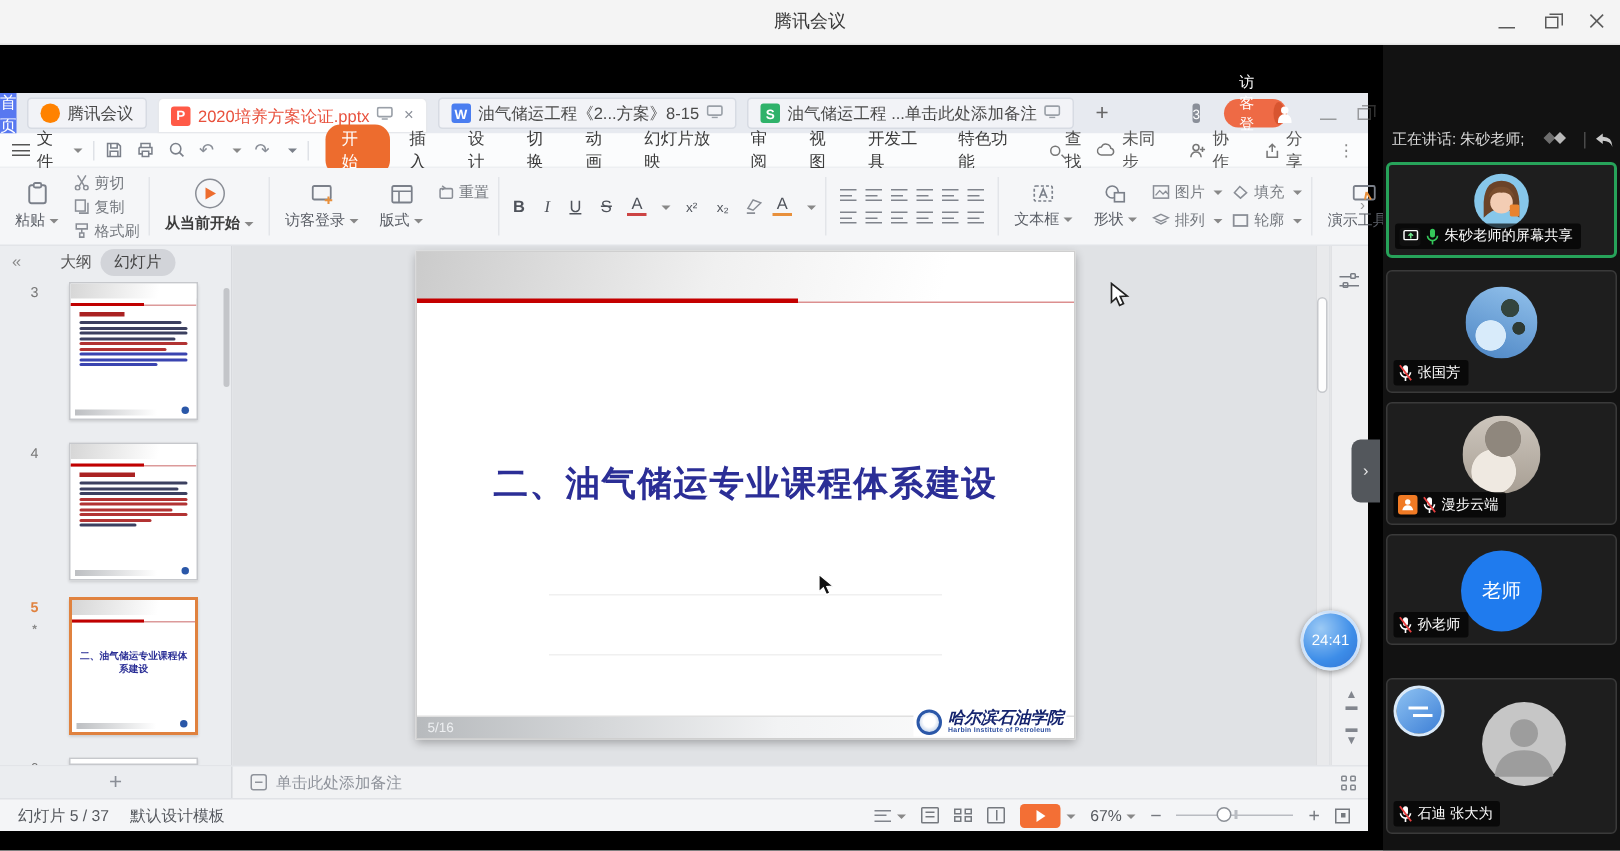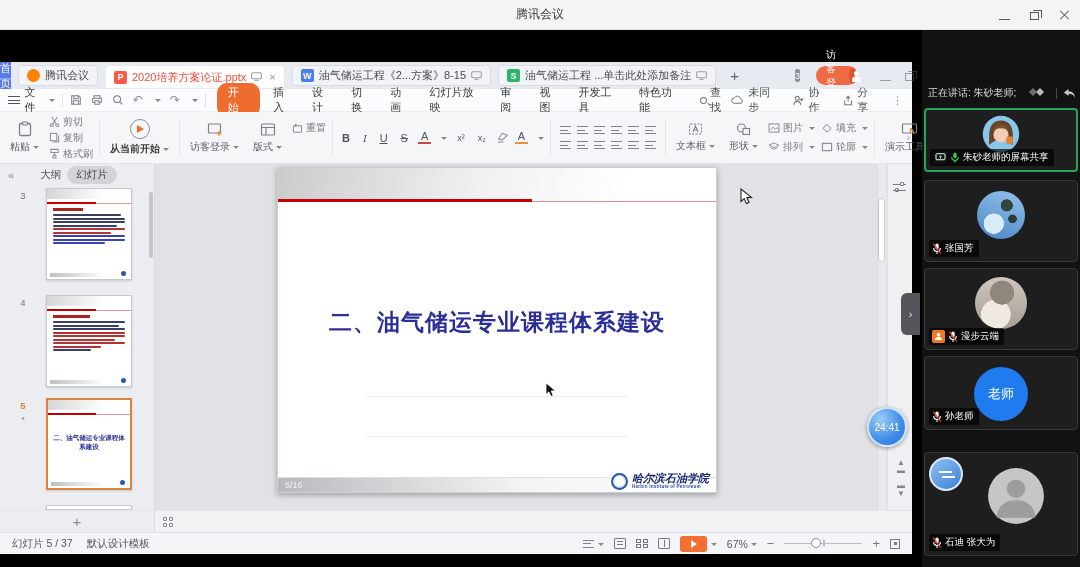--- a/index.html
+++ b/index.html
@@ -629,20 +629,24 @@
         </div>
       </div>
       <div class="ed-scroll"></div>
       <div class="ed-thumb"></div>
     </div>
   </div>
 
   <div class="notesbar">
     <div class="nb-left">
       <span>+</span>
+    </div>
+    <div class="nb-main">
+      <span class="nb-icon"></span>
+      <span>单击此处添加备注</span>
     </div>
     <div class="nb-right">
       <span class="dotgrid">
           <i></i>
           <i></i>
           <i></i>
           <i></i>
         </span>
     </div>
   </div>

